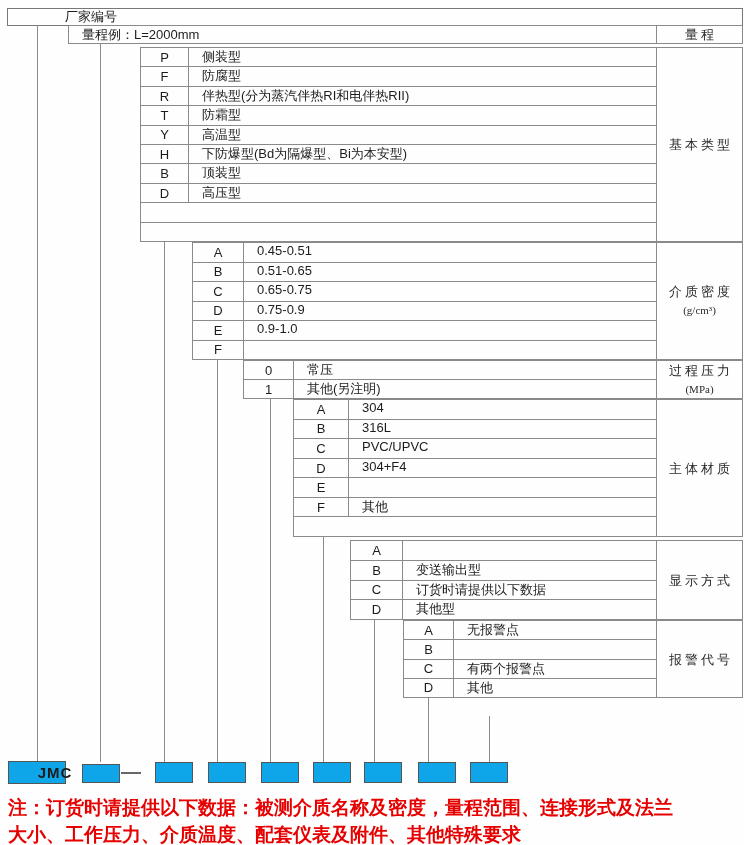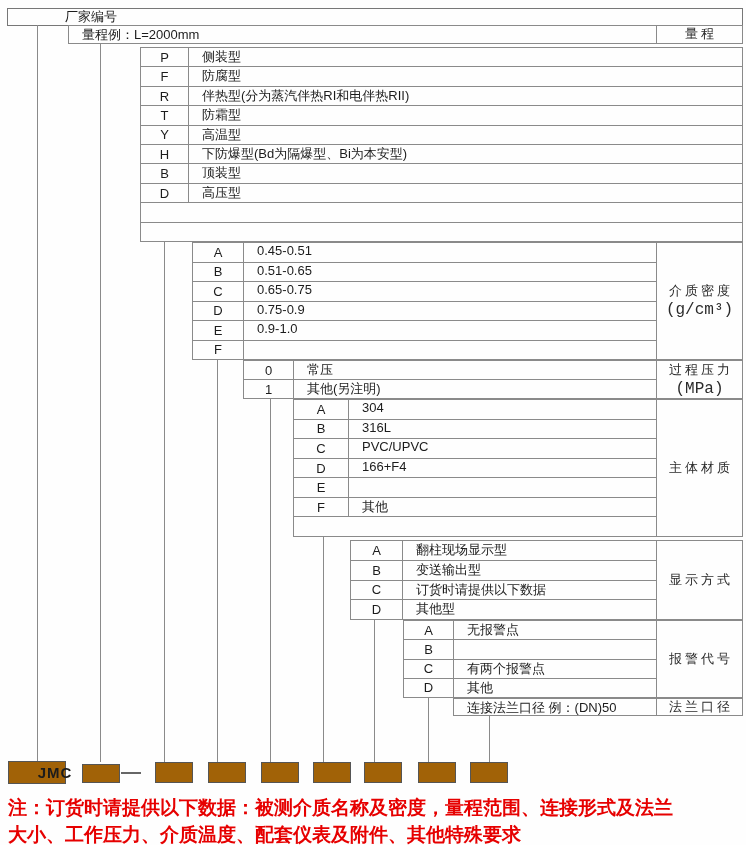--- a/index.html
+++ b/index.html
@@ -17,23 +17,23 @@
   }
   
   .sec{position:absolute;border:1px solid var(--bc);display:flex;background:#fefefe;}
   .rows{flex:1;display:flex;flex-direction:column;min-width:0;}
   .row{flex:1;display:flex;align-items:flex-start;border-bottom:1px solid var(--bc);min-height:0;}
   .rows .row:last-child{border-bottom:none;}
   .code{align-self:stretch;display:flex;align-items:center;justify-content:center;border-right:1px solid var(--bc);}
   .desc{flex:1;padding-left:13px;white-space:nowrap;overflow:hidden;}
   .label{width:86px;border-left:1px solid var(--bc);display:flex;flex-direction:column;
          align-items:center;justify-content:center;
-         font-family:Liberation Mono, monospace;
+         font-family:Liberation Serif, serif;
          letter-spacing:3px;text-indent:3px;color:#2a2a2a;line-height:19px;}
-  .label .sub{letter-spacing:0;text-indent:0;font-size:16px;}
+  .label .sub{letter-spacing:0;text-indent:0;font-size:11px;}
   
   #s-title{left:7px;top:8px;width:736px;height:18px;border-color:#777;}
   #s-title .single{display:flex;align-items:center;padding-left:57px;}
   #s-range{left:68px;top:25px;width:675px;height:19px;}
   #s-range .desc{padding-left:13px;}
   
   #s-basic   {left:140px;top:47px; width:603px;height:195px;}
   #s-basic .code{width:48px;}
   #s-density {left:192px;top:242px;width:551px;height:118px;}
   #s-density .code{width:51px;}
@@ -51,21 +51,21 @@
   #l1{left:37px; top:25px; height:737px;}
   #l2{left:100px;top:44px; height:718px;}
   #l3{left:164px;top:242px;height:520px;}
   #l4{left:217px;top:360px;height:402px;}
   #l5{left:270px;top:399px;height:363px;}
   #l6{left:323px;top:537px;height:225px;}
   #l7{left:374px;top:620px;height:142px;}
   #l8{left:428px;top:698px;height:64px;}
   #l9{left:489px;top:716px;height:46px;}
   
-  .bbox{position:absolute;top:762px;height:21px;border:1.5px solid var(--bc-dark);background:#a16207;padding-left:36px;}
+  .bbox{position:absolute;top:762px;height:21px;border:1.5px solid var(--bc-dark);background:#0ea5e9;padding-left:36px;}
   #jmc{left:8px;width:58px;height:23px;top:761px;display:flex;align-items:center;justify-content:center;
        font-weight:bold;font-size:15px;letter-spacing:1px;}
   #b-range  {left:82px;top:764px;width:36px;height:19px;}
   #b-basic  {left:155px;width:21px;}
   #b-density{left:208px;width:21px;}
   #b-press  {left:261px;width:20px;}
   #b-mat    {left:313px;width:20px;}
   #b-disp   {left:364px;width:20px;}
   #b-alarm  {left:418px;width:22px;}
   #b-flange {left:470px;width:38px;}
@@ -127,20 +127,23 @@
           <div class="code">B</div>
           <div class="desc">顶装型</div>
         </div>
         <div class="row">
           <div class="code">D</div>
           <div class="desc">高压型</div>
         </div>
         <div class="row empty"></div>
         <div class="row empty"></div>
       </div>
+    <div class="label">
+      <span>基本类型</span>
+    </div>
   </div>
 
   <div class="sec" id="s-density">
     <div class="rows">
         <div class="row">
           <div class="code">A</div>
           <div class="desc">0.45-0.51</div>
         </div>
         <div class="row">
           <div class="code">B</div>
@@ -194,41 +197,40 @@
         <div class="row">
           <div class="code">B</div>
           <div class="desc">316L</div>
         </div>
         <div class="row">
           <div class="code">C</div>
           <div class="desc">PVC/UPVC</div>
         </div>
         <div class="row">
           <div class="code">D</div>
-          <div class="desc">166+F4</div>
+          <div class="desc">304+F4</div>
         </div>
         <div class="row">
           <div class="code">E</div>
         </div>
         <div class="row">
           <div class="code">F</div>
           <div class="desc">其他</div>
         </div>
         <div class="row empty"></div>
       </div>
     <div class="label">
       <span>主体材质</span>
     </div>
   </div>
 
   <div class="sec" id="s-display">
     <div class="rows">
         <div class="row">
           <div class="code">A</div>
-          <div class="desc">翻柱现场显示型</div>
         </div>
         <div class="row">
           <div class="code">B</div>
           <div class="desc">变送输出型</div>
         </div>
         <div class="row">
           <div class="code">C</div>
           <div class="desc">订货时请提供以下数据</div>
         </div>
         <div class="row">
@@ -257,30 +259,20 @@
         <div class="row">
           <div class="code">D</div>
           <div class="desc">其他</div>
         </div>
       </div>
     <div class="label">
       <span>报警代号</span>
     </div>
   </div>
 
-  <div class="sec" id="s-flange">
-    <div class="rows">
-        <div class="row">
-      <div class="desc">连接法兰口径 例：(DN)50</div>
-    </div>
-      </div>
-    <div class="label">
-      <span>法兰口径</span>
-    </div>
-  </div>
 
   <div class="vline" id="l1"></div>
   <div class="vline" id="l2"></div>
   <div class="vline" id="l3"></div>
   <div class="vline" id="l4"></div>
   <div class="vline" id="l5"></div>
   <div class="vline" id="l6"></div>
   <div class="vline" id="l7"></div>
   <div class="vline" id="l8"></div>
   <div class="vline" id="l9"></div>

